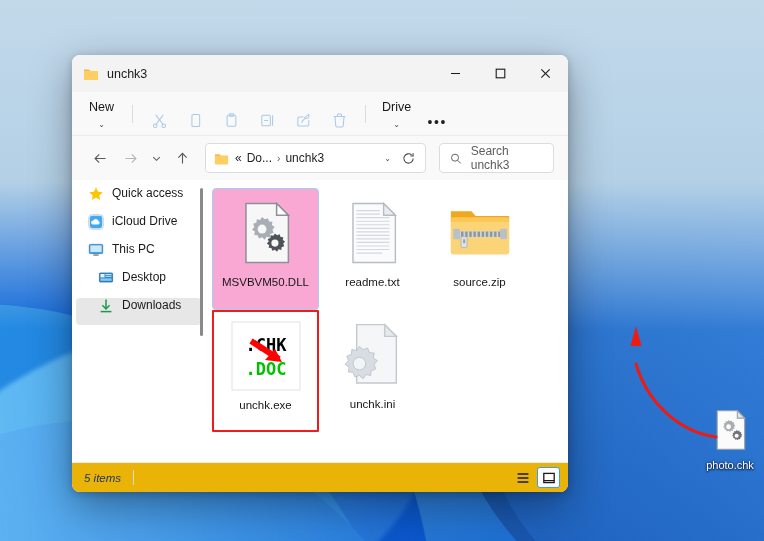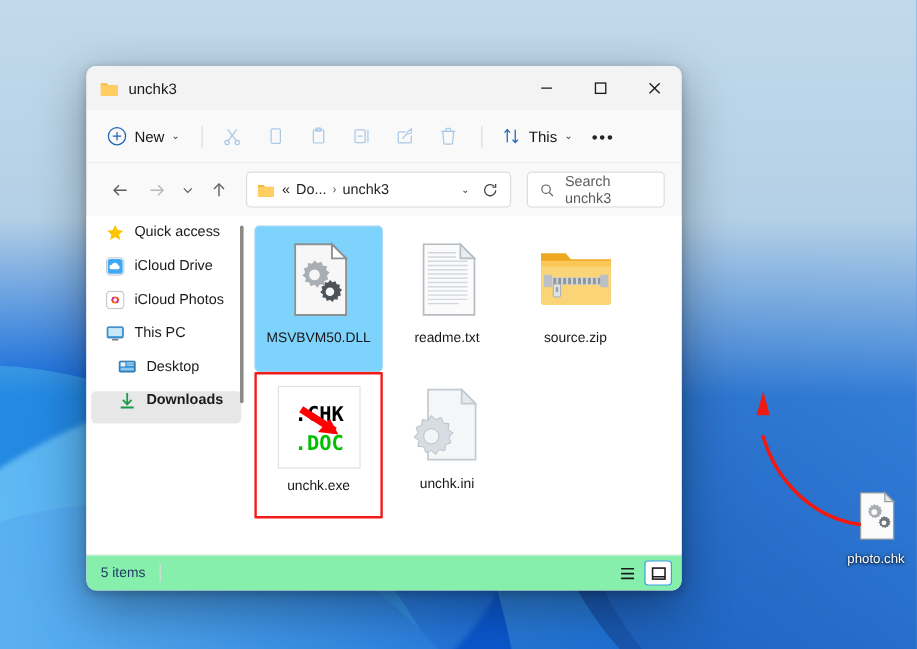--- a/index.html
+++ b/index.html
@@ -96,23 +96,23 @@
   
   #toolbar {
     height: 44px; background: #f9f9f9;
     display: flex; align-items: center;
     padding: 0 12px; gap: 2px;
     flex: 0 0 auto;
     border-bottom: 1px solid #ececec;
   }
   .tbtn {
     height: 30px; min-width: 34px;
-    display: flex; align-items: center; justify-content: flex-start;
+    display: flex; align-items: center; justify-content: flex-end;
     gap: 6px; border-radius: 4px; padding: 0 7px;
-    color: #1b64b6; font-size: 12.5px;
+    color: #1b64b6; font-size: 12.5px; flex-direction: column;
   }
   .tbtn.newbtn { color: #171717; padding-left: 5px; padding-right: 9px; }
   .tbtn.disabled { color: #a9c9e8; }
   .tsep { width: 1px; height: 18px; background: #dcdcdc; margin: 0 7px; }
   .tlabel { font-size: 12.5px; color: #171717; }
   .chev { font-size: 8px; color: #4a4a4a; }
   .dots { letter-spacing: 1.5px; font-size: 14px; color: #242424; line-height: 1; }
 
   
   #addrrow {
@@ -151,49 +151,49 @@
     overflow: hidden;
     flex: 0 0 auto;
   }
   .sb-item {
     height: 27px; display: flex; 
     gap: 8px; padding-left: 12px; margin: 0 5px 1px 4px;
     border-radius: 4px; font-size: 12px; color: #1a1a1a;
     white-space: nowrap;
   }
   .sb-item.indent { padding-left: 22px; }
-  .sb-item.selected { background: #e7e7e7; font-weight: bold; }
+  .sb-item.selected { background: #e7e7e7; }
   .sb-ico { width: 16px; height: 16px; flex: 0 0 16px; display: block; }
   #sb-scroll {
     position: absolute; right: 3px; top: 8px;
     width: 3px; height: 148px; border-radius: 2px;
     background: #8a8a8a;
   }
 
   
   #content { flex: 1; position: relative; background: #ffffff; padding: 8px 10px 0 6px; }
   #grid { display: flex; flex-wrap: wrap; gap: 0px; }
   .fitem {
     width: 107px; height: 122px;
     display: flex; flex-direction: column; align-items: center;
     justify-content: flex-start;
     padding-top: 8px;
     border: 1px solid transparent; border-radius: 4px;
     position: relative;
   }
-  .fitem.selected { background: #7dd3fc; border-color: #9ed2f5; }
+  .fitem.selected { background: #f9a8d4; border-color: #9ed2f5; }
   .fitem.redbox { border: 2px solid #f21b17; border-radius: 1px; }
   .ficon { width: 72px; height: 72px; display: flex; align-items: center; justify-content: center; }
   .fname { margin-top: 6px; font-size: 11.5px; color: #171717; text-align: center; line-height: 1.25; max-width: 103px; }
 
   
   #statusbar {
-    height: 30px; flex: 0 0 auto; background: #86efac;
+    height: 30px; flex: 0 0 auto; background: #eab308;
     border-top: 1px solid #ececec;
-    display: flex; align-items: center; padding: 0 8px 0 12px;
+    display: flex; align-items: center; padding: 0 8px 0 12px; font-style: italic;
   }
   #itemcount { font-size: 11.5px; color: #1f3864; }
   #status-sep { width: 1px; height: 15px; background: #dadada; margin-left: 12px; }
   .viewbtns { margin-left: auto; display: flex; gap: 3px; align-items: center; }
   .vbtn {
     width: 23px; height: 21px; border-radius: 3px;
     display: flex; align-items: center; justify-content: center;
     color: #1a1a1a;
   }
   .vbtn.active { border: 1.6px solid #3aa0e8; background: #ffffff; }
@@ -315,21 +315,21 @@
 
       <div class="tsep"></div>
 
       <div class="tbtn">
         <svg width="17" height="17" viewBox="0 0 18 18">
           <line x1="5" y1="14.4" x2="5" y2="3.4" stroke="#1b64b6" stroke-width="1.1"></line>
           <path d="M2.6 5.8 5 3.2l2.4 2.6" fill="none" stroke="#1b64b6" stroke-width="1.1"></path>
           <line x1="12" y1="3.4" x2="12" y2="14.4" stroke="#1b64b6" stroke-width="1.1"></line>
           <path d="M9.6 12 12 14.6l2.4-2.6" fill="none" stroke="#1b64b6" stroke-width="1.1"></path>
         </svg>
-        <span class="tlabel">This</span>
+        <span class="tlabel">Drive</span>
         <span class="chev">⌄</span>
       </div>
       <div class="tbtn">
         <span class="dots">•••</span>
       </div>
     </div>
 
     <div id="addrrow">
       <div class="navbtn">
         <svg width="15" height="15" viewBox="0 0 16 16">
@@ -397,33 +397,20 @@
 
         <div class="sb-item">
           <svg class="sb-ico" viewBox="0 0 16 16">
             <rect x="0.8" y="0.8" width="14.4" height="14.4" rx="3" fill="#fff" stroke="#bfc7cf" stroke-width="0.9"></rect>
             <rect x="1.8" y="1.8" width="12.4" height="12.4" rx="2.4" fill="#3fa9f5"></rect>
             <path d="M5 10.4a1.9 1.9 0 0 1 .2-3.8 2.8 2.8 0 0 1 5.3.5 1.7 1.7 0 0 1-.2 3.3Z" fill="#fff"></path>
           </svg>
           <span>iCloud Drive</span>
         </div>
 
-        <div class="sb-item">
-          <svg class="sb-ico" viewBox="0 0 16 16">
-            <rect x="0.8" y="0.8" width="14.4" height="14.4" rx="3" fill="#fff" stroke="#bfc7cf" stroke-width="0.9"></rect>
-            <g transform="translate(8,8)">
-              <ellipse rx="1.6" ry="3.4" fill="#f7c600"></ellipse>
-              <ellipse rx="1.6" ry="3.4" fill="#f56c2d" transform="rotate(45)"></ellipse>
-              <ellipse rx="1.6" ry="3.4" fill="#e8413c" transform="rotate(90)"></ellipse>
-              <ellipse rx="1.6" ry="3.4" fill="#c838a8" transform="rotate(135)"></ellipse>
-              <circle r="1.5" fill="#fafafa"></circle>
-            </g>
-          </svg>
-          <span>iCloud Photos</span>
-        </div>
 
 
         <div class="sb-item">
           <svg class="sb-ico" viewBox="0 0 16 16">
             <rect x="1.3" y="2.4" width="13.4" height="9.2" rx="1" fill="#4aa3e0" stroke="#3179ab" stroke-width="0.8"></rect>
             <rect x="2.4" y="3.4" width="11.2" height="6.6" fill="#c9e8f9"></rect>
             <rect x="5.4" y="12.4" width="5.2" height="1.3" fill="#6f7781"></rect>
           </svg>
           <span>This PC</span>
         </div>

